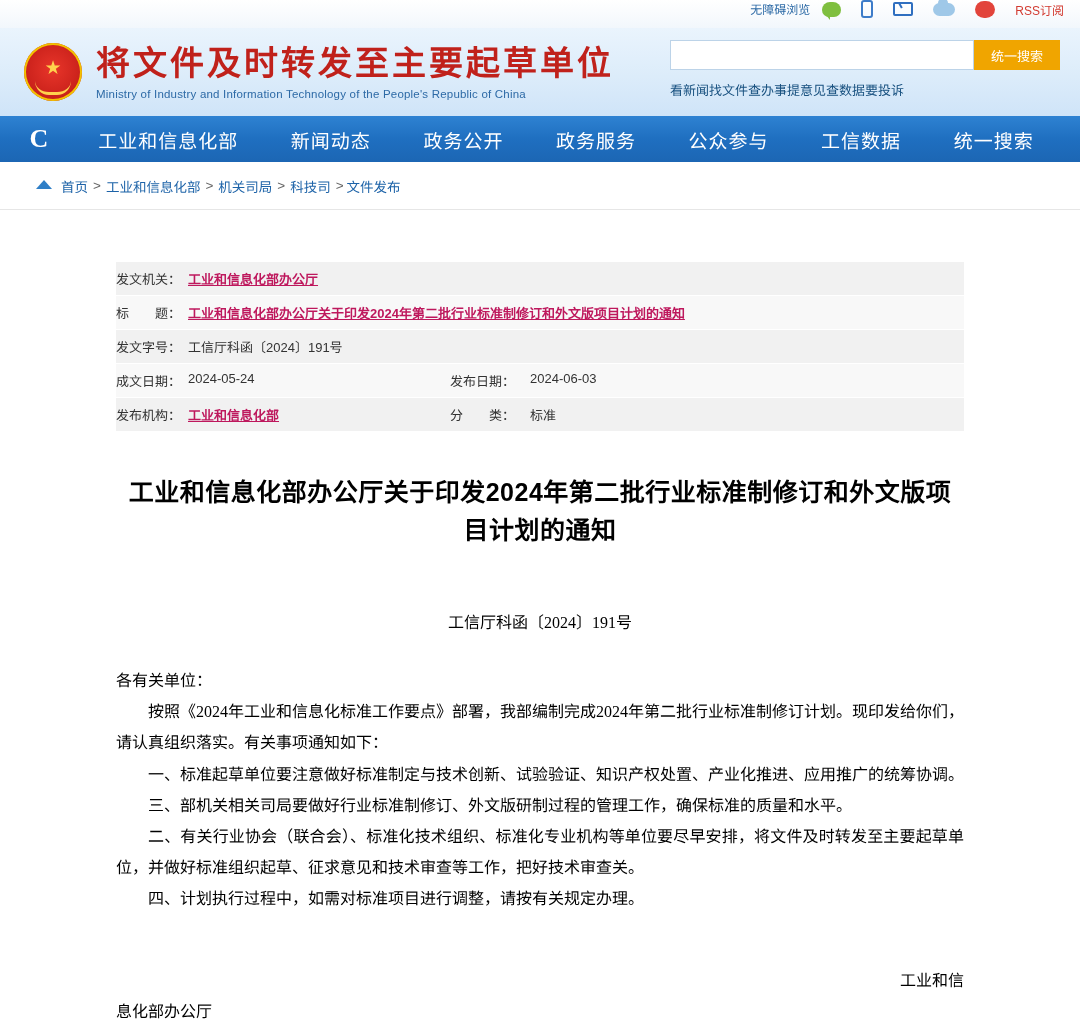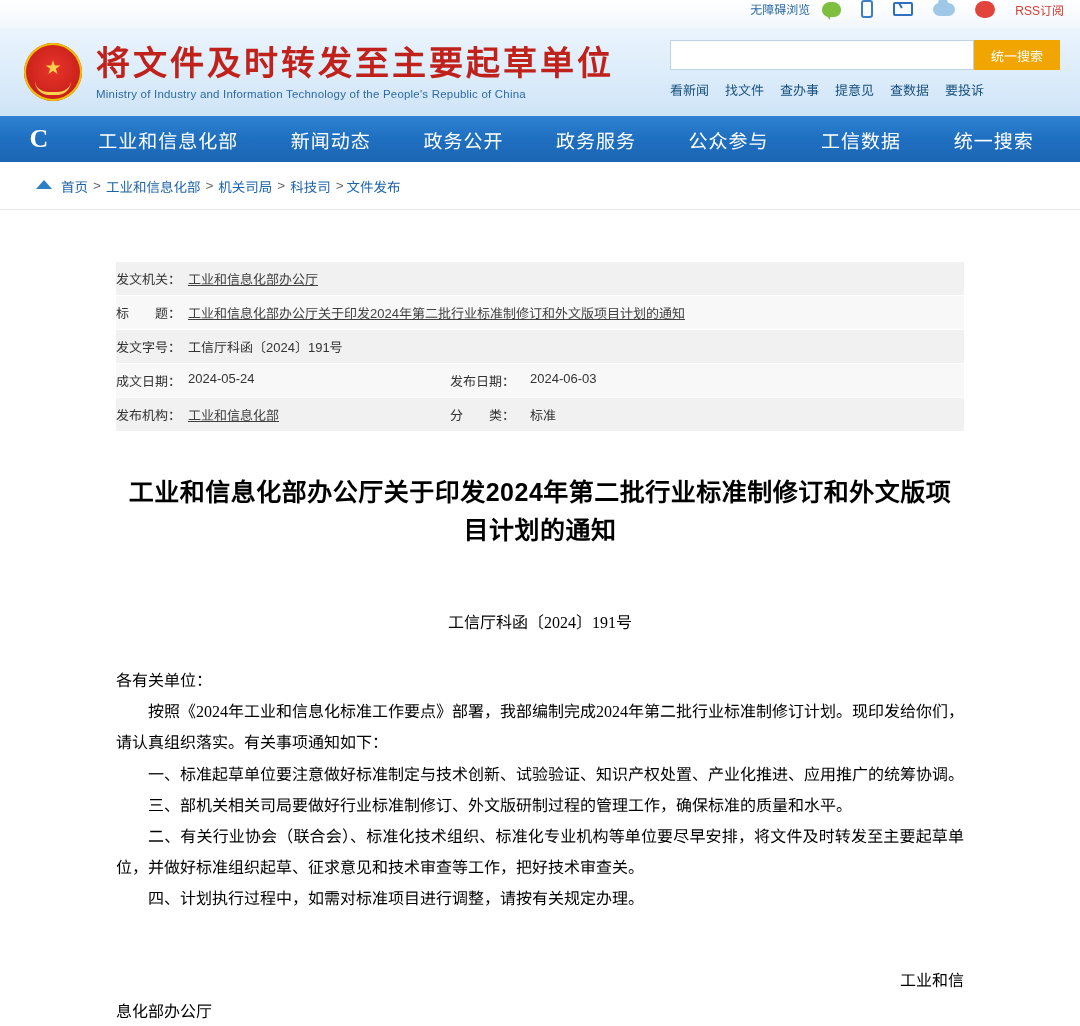--- a/index.html
+++ b/index.html
@@ -107,21 +107,21 @@
   .search-row { display: flex; height: 30px; }
   .search-input {
     flex: 1; border: 1px solid #bcd3e8; background: #fff;
     height: 30px; padding: 0 8px; font-size: 13px; outline: none;
   }
   .search-btn {
     width: 86px; height: 30px; background: #f0a500; color: #fff;
     border: none; font-size: 13px; cursor: pointer;
   }
   .quick-links {
-    margin-top: 10px; display: flex; gap: 16px; font-size: 13px;
+    margin-top: 10px; display: flex; font-size: 13px;
     justify-content: flex-start;
   }
   .quick-links a { color: #17507f; text-decoration: none; }
 
   
   .nav {
     height: 46px;
     background: linear-gradient(180deg,#2e82d2 0%, #1f6fc0 50%, #1c66b4 100%);
     display: flex; align-items: center; position: relative;
   }
@@ -159,21 +159,21 @@
   .meta-table {
     width: 848px; margin: 52px auto 0 auto;
     border-collapse: collapse; font-size: 13px; color: #333;
   }
   .meta-table tr { border-bottom: 1px solid #ffffff; }
   .meta-table td {
     padding: 7px 0; background: #f1f1f1; vertical-align: middle;
   }
   .meta-table tr:nth-child(even) td { background: #f8f8f8; }
   .meta-label { width: 72px; white-space: nowrap; color: #333; }
-  .meta-value a, .meta-value u { color: #404040; text-decoration: underline; }
+  .meta-value a, .meta-value u { color: #be185d; text-decoration: underline; font-weight: bold; }
   .meta-value { color: #333; }
   .meta-split { display: flex; }
   .meta-split .left { width: 262px; }
   .meta-split .mid-label { width: 80px; }
 
   
   .doc {
     width: 848px; margin: 0 auto; color: #000;
     font-family: "Liberation Serif", "DejaVu Serif", serif;
   }

